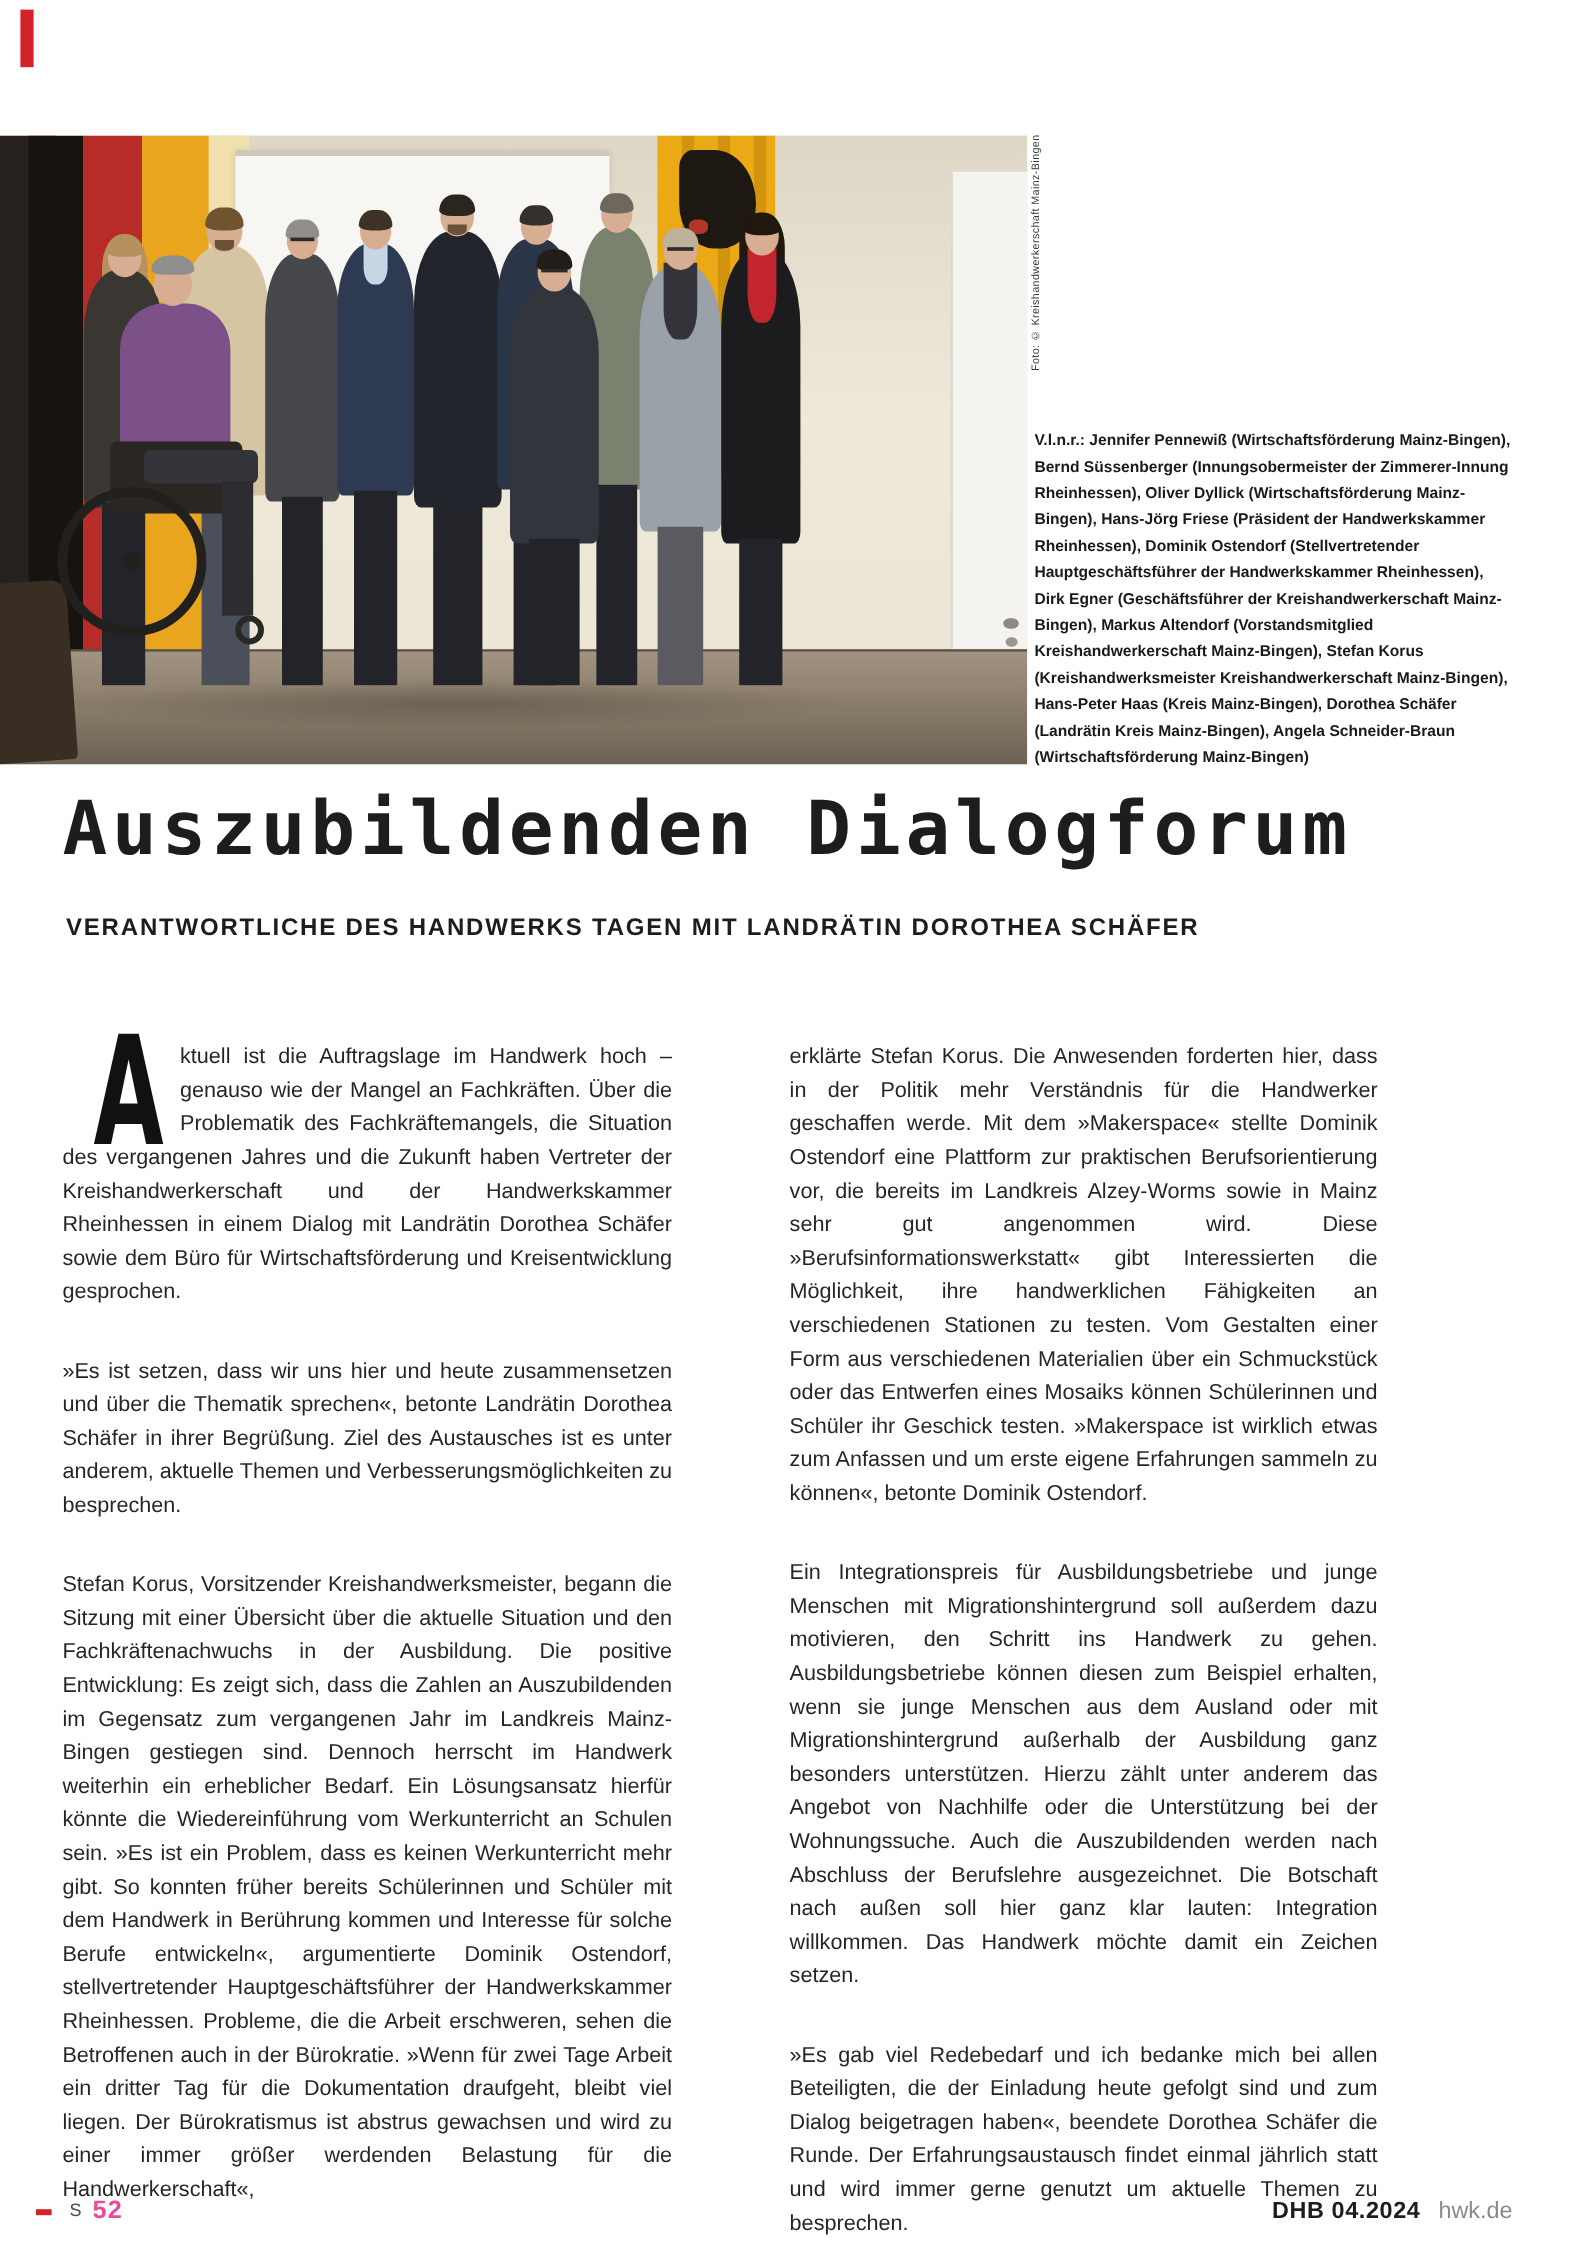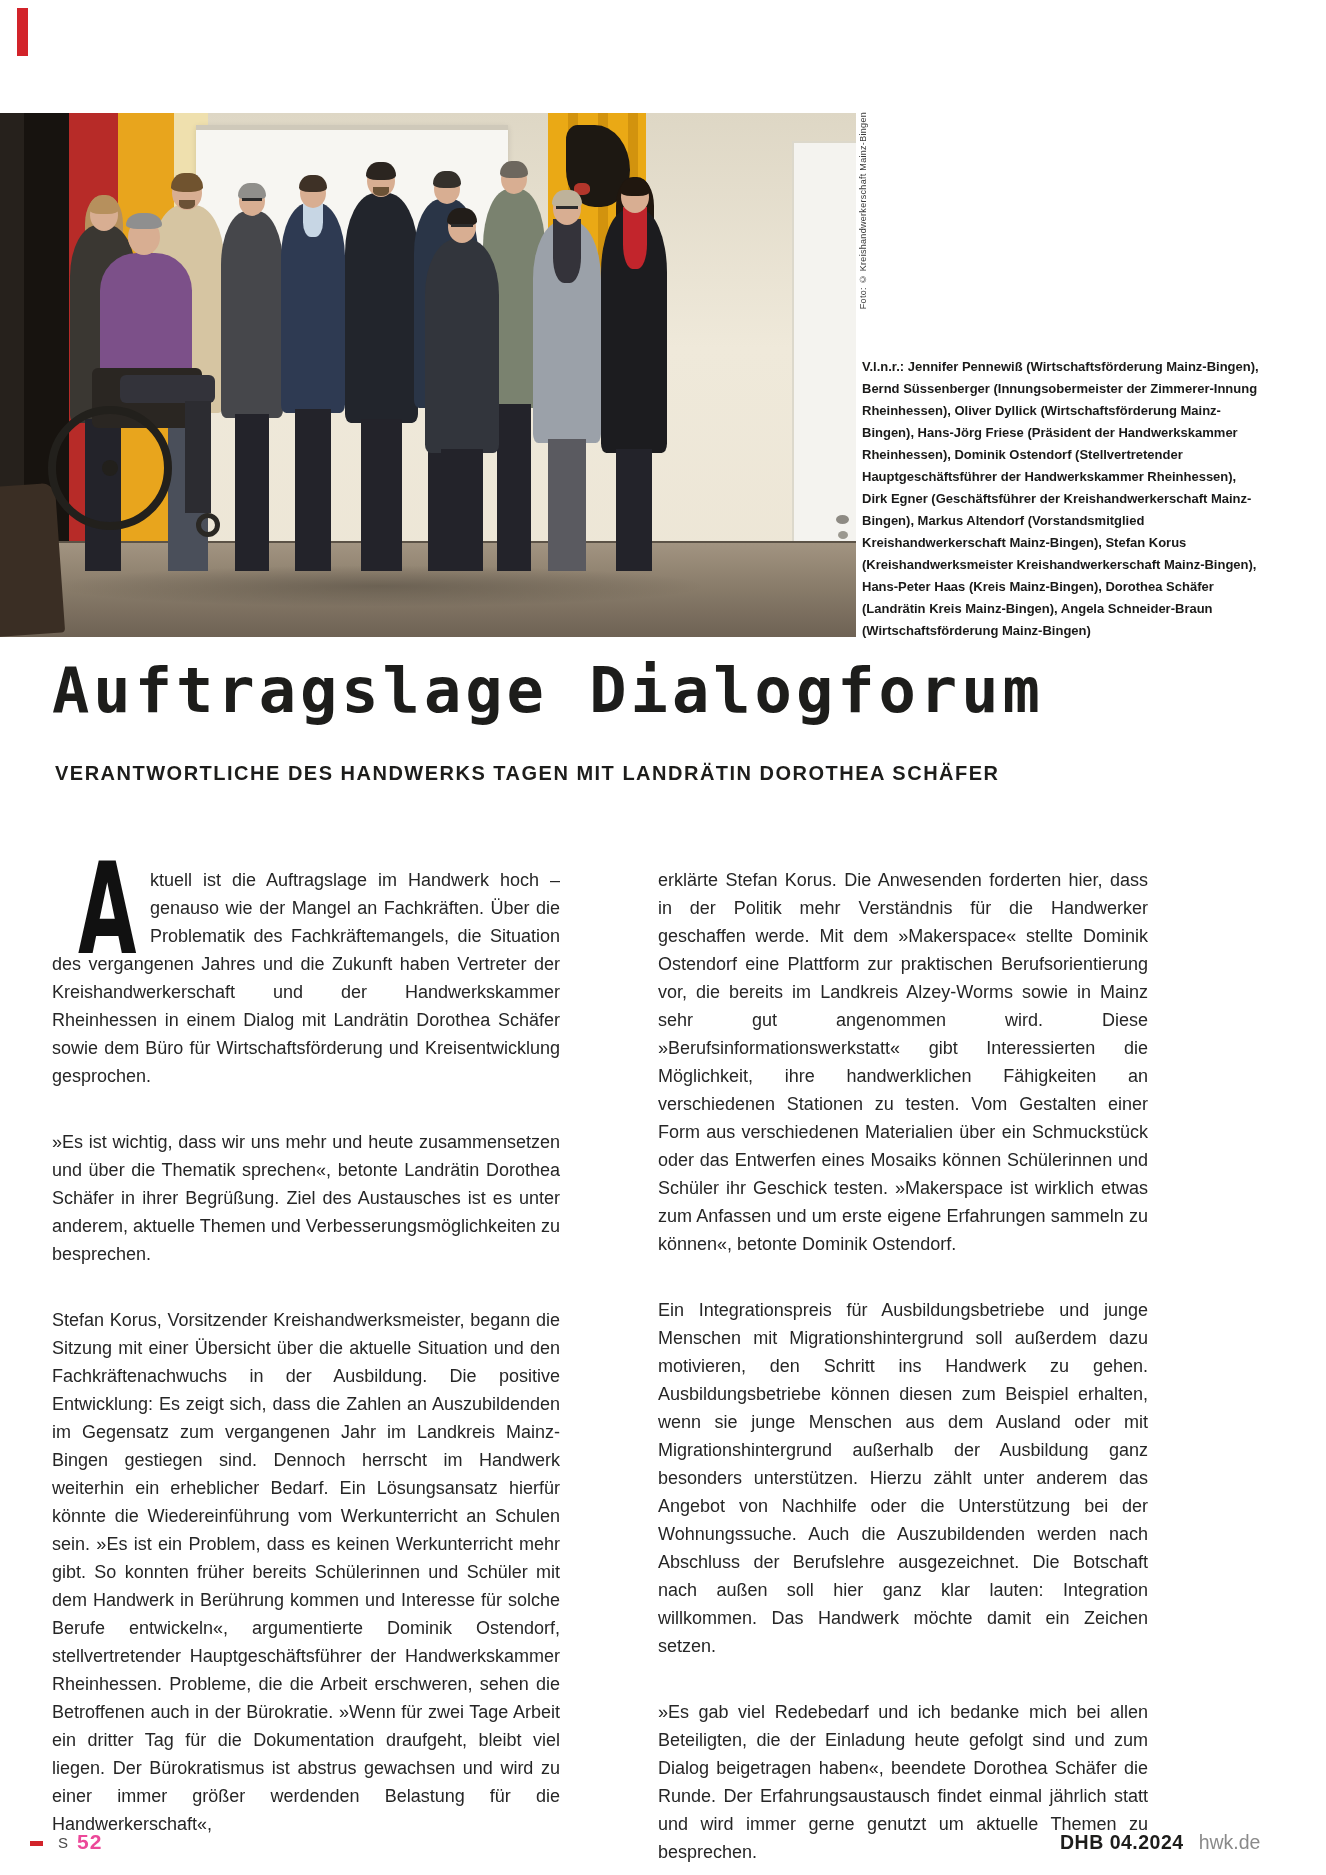--- a/index.html
+++ b/index.html
@@ -146,26 +146,26 @@
         <div style="position: absolute; left: 48px; top: 293px; width: 124px; height: 124px; border: 8px solid rgb(34, 32, 28); border-radius: 50%; box-sizing: border-box;"></div>
         <div style="position: absolute; left: 102px; top: 347px; width: 16px; height: 16px; background: rgb(34, 32, 28); border-radius: 50%;"></div>
         <div style="position: absolute; left: 196px; top: 400px; width: 24px; height: 24px; border: 5px solid rgb(42, 40, 36); border-radius: 50%; box-sizing: border-box;"></div>
       </div>
   </div>
 
   <div class="abs photo-credit">Foto: © Kreishandwerkerschaft Mainz-Bingen</div>
 
   <div class="abs photo-caption">V.l.n.r.: Jennifer Pennewiß (Wirtschaftsförderung Mainz-Bingen), Bernd Süssenberger (Innungsobermeister der Zimmerer-Innung Rheinhessen), Oliver Dyllick (Wirtschaftsförderung Mainz-Bingen), Hans-Jörg Friese (Präsident der Handwerkskammer Rheinhessen), Dominik Ostendorf (Stellvertretender Hauptgeschäftsführer der Handwerkskammer Rheinhessen), Dirk Egner (Geschäftsführer der Kreishandwerkerschaft Mainz-Bingen), Markus Altendorf (Vorstandsmitglied Kreishandwerkerschaft Mainz-Bingen), Stefan Korus (Kreishandwerksmeister Kreishandwerkerschaft Mainz-Bingen), Hans-Peter Haas (Kreis Mainz-Bingen), Dorothea Schäfer (Landrätin Kreis Mainz-Bingen), Angela Schneider-Braun (Wirtschaftsförderung Mainz-Bingen)</div>
 
-  <h1 class="abs title" style="margin:0;">Auftragslage Dialogforum</h1>
+  <h1 class="abs title" style="margin:0;">Auszubildenden Dialogforum</h1>
   <h2 class="abs subtitle" style="margin:0;">VERANTWORTLICHE DES HANDWERKS TAGEN MIT LANDRÄTIN DOROTHEA SCHÄFER</h2>
 
   <div class="abs col col1">
     <p><span class="dropcap">A</span><span>ktuell ist die Auftragslage im Handwerk hoch – genauso wie der Mangel an Fachkräften. Über die Problematik des Fachkräftemangels, die Situation des vergangenen Jahres und die Zukunft haben Vertreter der Kreishandwerkerschaft und der Handwerkskammer Rheinhessen in einem Dialog mit Landrätin Dorothea Schäfer sowie dem Büro für Wirtschaftsförderung und Kreisentwicklung gesprochen.</span></p>
-    <p>»Es ist wichtig, dass wir uns mehr und heute zusammensetzen und über die Thematik sprechen«, betonte Landrätin Dorothea Schäfer in ihrer Begrüßung. Ziel des Austausches ist es unter anderem, aktuelle Themen und Verbesserungsmöglichkeiten zu besprechen.</p>
+    <p>»Es ist setzen, dass wir uns hier und heute zusammensetzen und über die Thematik sprechen«, betonte Landrätin Dorothea Schäfer in ihrer Begrüßung. Ziel des Austausches ist es unter anderem, aktuelle Themen und Verbesserungsmöglichkeiten zu besprechen.</p>
     <p>Stefan Korus, Vorsitzender Kreishandwerksmeister, begann die Sitzung mit einer Übersicht über die aktuelle Situation und den Fachkräftenachwuchs in der Ausbildung. Die positive Entwicklung: Es zeigt sich, dass die Zahlen an Auszubildenden im Gegensatz zum vergangenen Jahr im Landkreis Mainz-Bingen gestiegen sind. Dennoch herrscht im Handwerk weiterhin ein erheblicher Bedarf. Ein Lösungsansatz hierfür könnte die Wiedereinführung vom Werkunterricht an Schulen sein. »Es ist ein Problem, dass es keinen Werkunterricht mehr gibt. So konnten früher bereits Schülerinnen und Schüler mit dem Handwerk in Berührung kommen und Interesse für solche Berufe entwickeln«, argumentierte Dominik Ostendorf, stellvertretender Hauptgeschäftsführer der Handwerkskammer Rheinhessen. Probleme, die die Arbeit erschweren, sehen die Betroffenen auch in der Bürokratie. »Wenn für zwei Tage Arbeit ein dritter Tag für die Dokumentation draufgeht, bleibt viel liegen. Der Bürokratismus ist abstrus gewachsen und wird zu einer immer größer werdenden Belastung für die Handwerkerschaft«,</p>
   </div>
 
   <div class="abs col col2">
     <p>erklärte Stefan Korus. Die Anwesenden forderten hier, dass in der Politik mehr Verständnis für die Handwerker geschaffen werde. Mit dem »Makerspace« stellte Dominik Ostendorf eine Plattform zur praktischen Berufsorientierung vor, die bereits im Landkreis Alzey-Worms sowie in Mainz sehr gut angenommen wird. Diese »Berufsinformationswerkstatt« gibt Interessierten die Möglichkeit, ihre handwerklichen Fähigkeiten an verschiedenen Stationen zu testen. Vom Gestalten einer Form aus verschiedenen Materialien über ein Schmuckstück oder das Entwerfen eines Mosaiks können Schülerinnen und Schüler ihr Geschick testen. »Makerspace ist wirklich etwas zum Anfassen und um erste eigene Erfahrungen sammeln zu können«, betonte Dominik Ostendorf.</p>
     <p>Ein Integrationspreis für Ausbildungsbetriebe und junge Menschen mit Migrationshintergrund soll außerdem dazu motivieren, den Schritt ins Handwerk zu gehen. Ausbildungsbetriebe können diesen zum Beispiel erhalten, wenn sie junge Menschen aus dem Ausland oder mit Migrationshintergrund außerhalb der Ausbildung ganz besonders unterstützen. Hierzu zählt unter anderem das Angebot von Nachhilfe oder die Unterstützung bei der Wohnungssuche. Auch die Auszubildenden werden nach Abschluss der Berufslehre ausgezeichnet. Die Botschaft nach außen soll hier ganz klar lauten: Integration willkommen. Das Handwerk möchte damit ein Zeichen setzen.</p>
     <p>»Es gab viel Redebedarf und ich bedanke mich bei allen Beteiligten, die der Einladung heute gefolgt sind und zum Dialog beigetragen haben«, beendete Dorothea Schäfer die Runde. Der Erfahrungsaustausch findet einmal jährlich statt und wird immer gerne genutzt um aktuelle Themen zu besprechen.</p>
   </div>
 
   <div class="abs footer-left">

